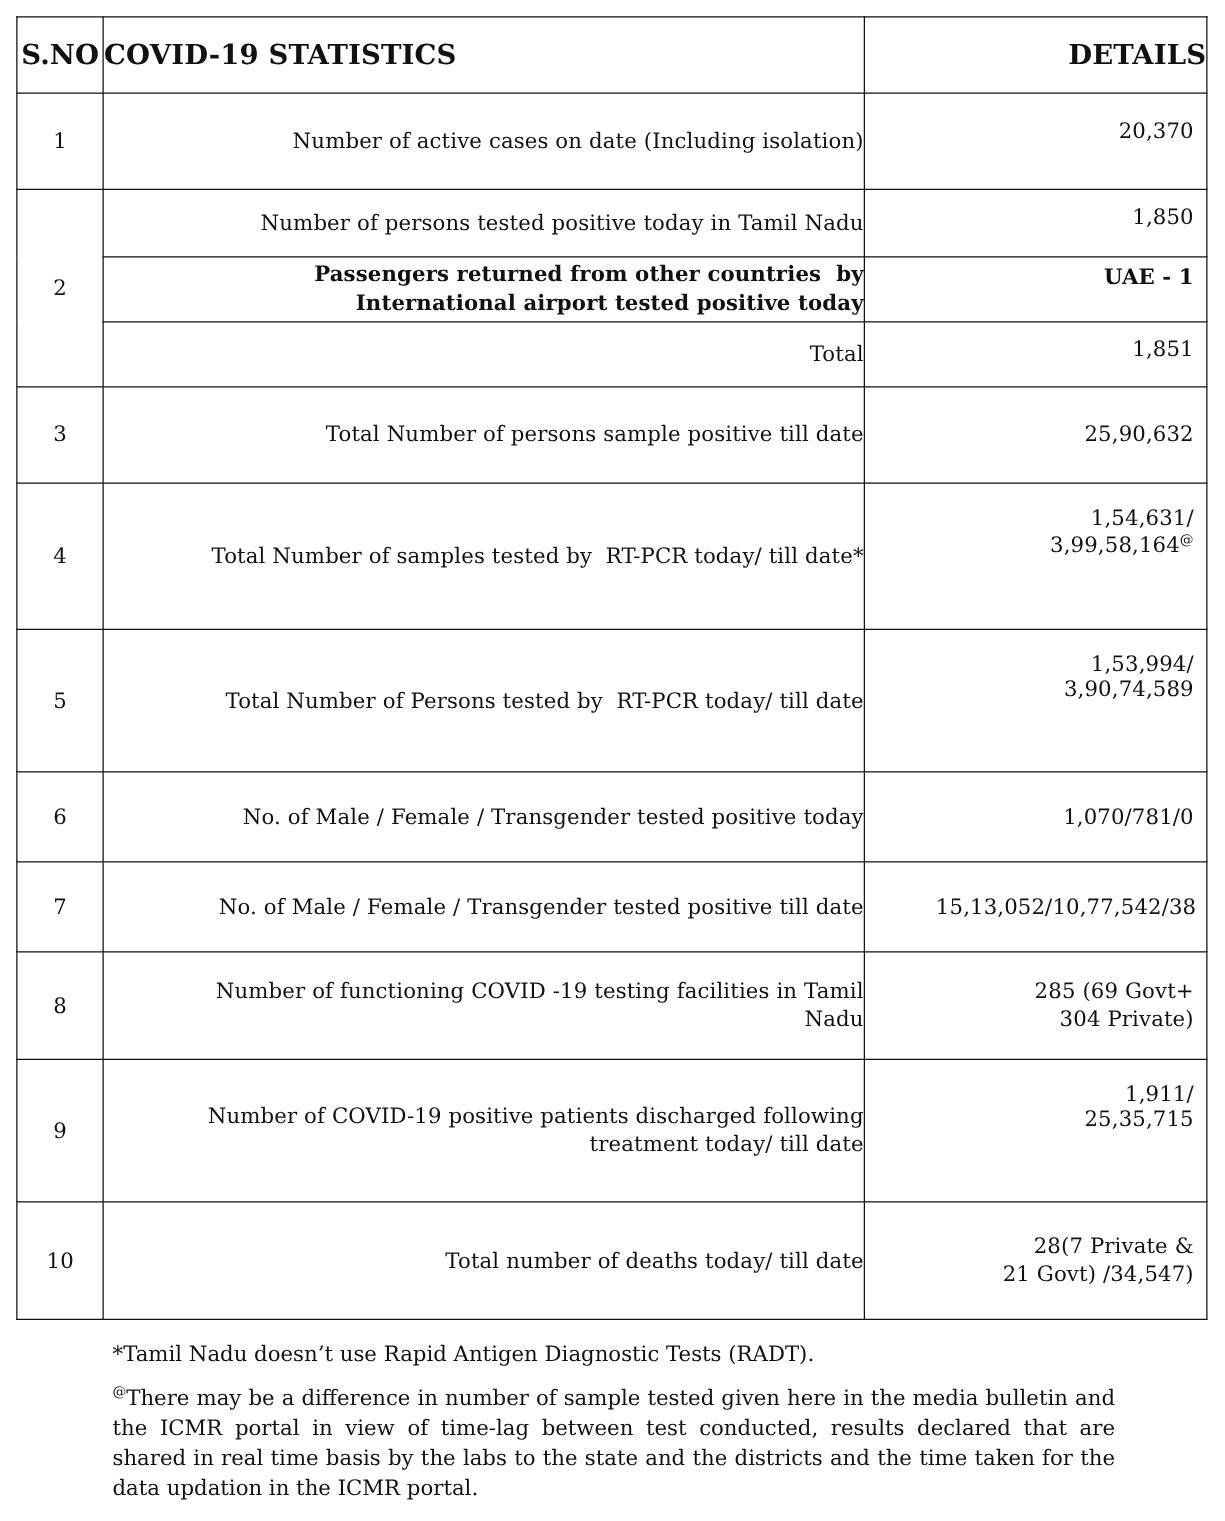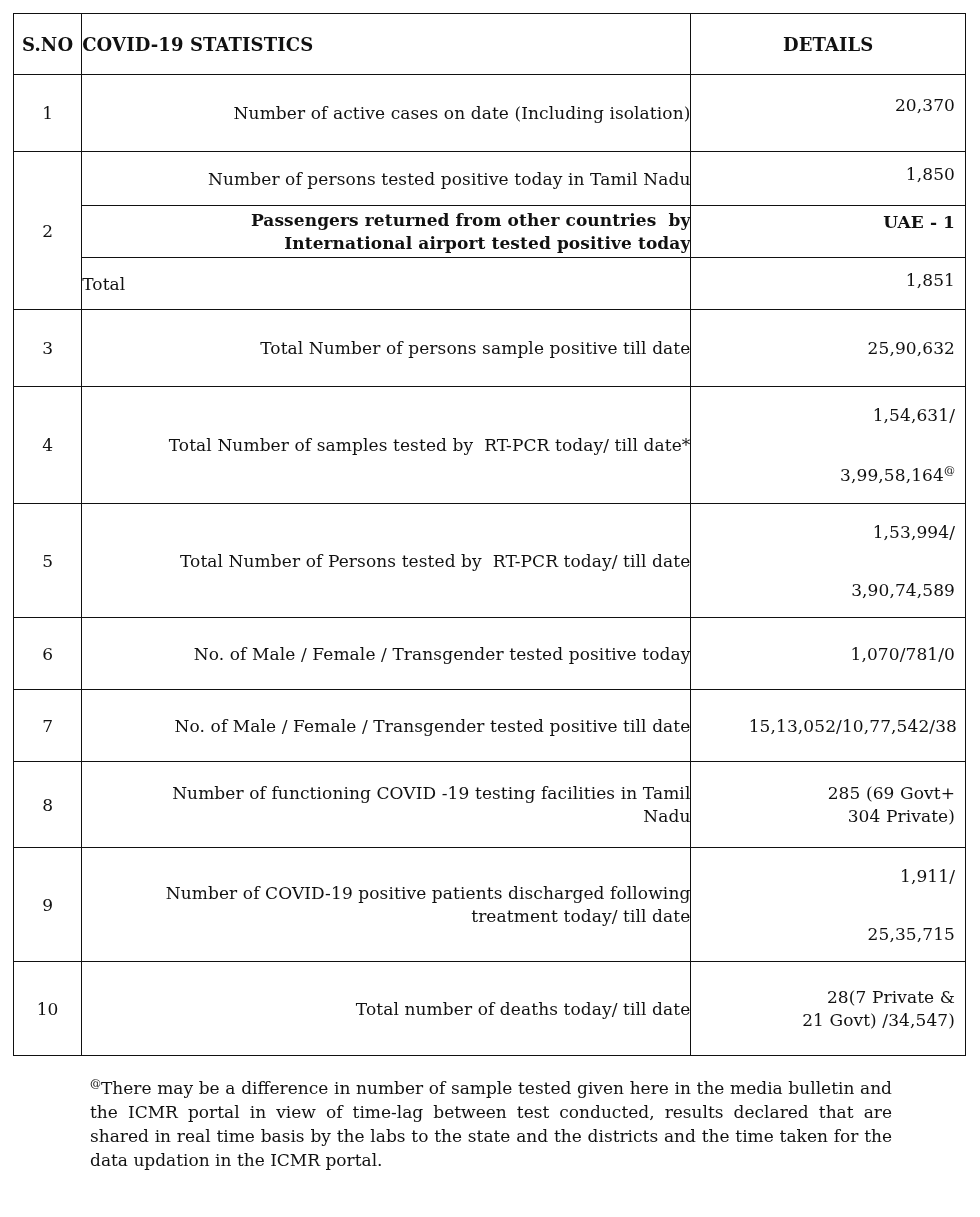--- a/index.html
+++ b/index.html
@@ -14,33 +14,33 @@
       border-collapse: collapse;
       font-size: 17px;
       letter-spacing: 0.1px;
     }
     table.stats td, table.stats th {
       border: 1.5px solid #111;
       padding: 0;
       vertical-align: middle;
     }
     table.stats th {
-      font-weight: bold; font-size: 18px; height: 60px;
+      font-weight: bold; font-size: 22px; height: 60px;
     }
     .c-sno { width: 69px; text-align: center; }
     .c-stat { width: 608px; padding-left: 9px !important; text-align: right; }
     .c-det { width: 270px; text-align: right; padding-right: 10px !important; }
     th.c-stat { text-align: left; padding-left: 0 !important; }
-    th.c-det { text-align: center; padding-right: 0 !important; }
+    th.c-det { padding-right: 0 !important; }
     td.c-det.top { vertical-align: top; padding-top: 20px !important; }
     td.c-det.top2 { vertical-align: top; padding-top: 12px !important; }
     .bold { font-weight: bold; }
-    .center { text-align: left; padding-left: 0 !important; }
+    .center { text-align: right; padding-left: 0 !important; }
     .two-line { line-height: 23px; margin-top: 10px; }
-    .det-split { display: flex; flex-direction: column; justify-content: space-between; align-items: flex-end; }
+    .det-split { display: flex; flex-direction: column; align-items: flex-end; }
     sup { font-size: 11px; }
     .notes {
       position: absolute; left: 90px; top: 1072px; width: 802px;
       font-size: 17px; line-height: 24px;
     }
     .notes p { margin: 0 0 6px 0; }
     .notes .justify { text-align: justify; text-align-last: left; }
   </style>
 </head>
 <body>
@@ -147,14 +147,15 @@
     <td class="c-stat">Total number of deaths today/ till date</td>
     <td class="c-det two-line">
       <div>28(7 Private &amp;</div>
       <div>21 Govt) /34,547)</div>
     </td>
   </tr>
 </tbody>
   </table>
 
 <div class="notes">
+  <p>*Tamil Nadu doesn’t use Rapid Antigen Diagnostic Tests (RADT).</p>
   <p class="justify"><sup>@</sup><span>There may be a difference in number of sample tested given here in the media bulletin and the ICMR portal in view of time-lag between test conducted, results declared that are shared in real time basis by the labs to the state and the districts and the time taken for the data updation in the ICMR portal.</span></p>
 </div>
 
 </body></html>

